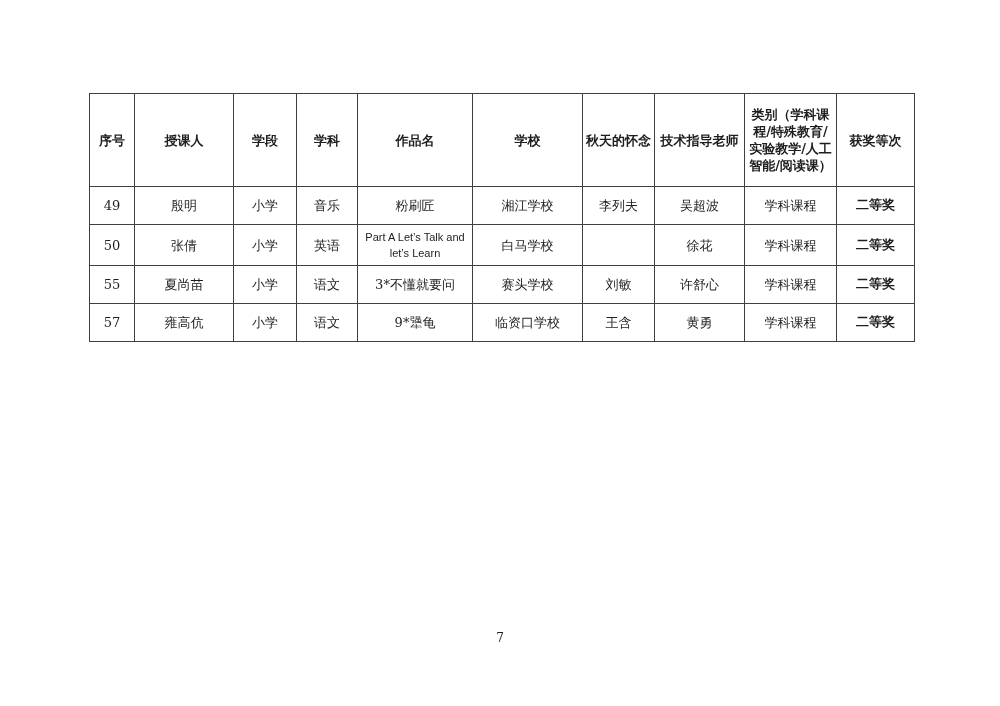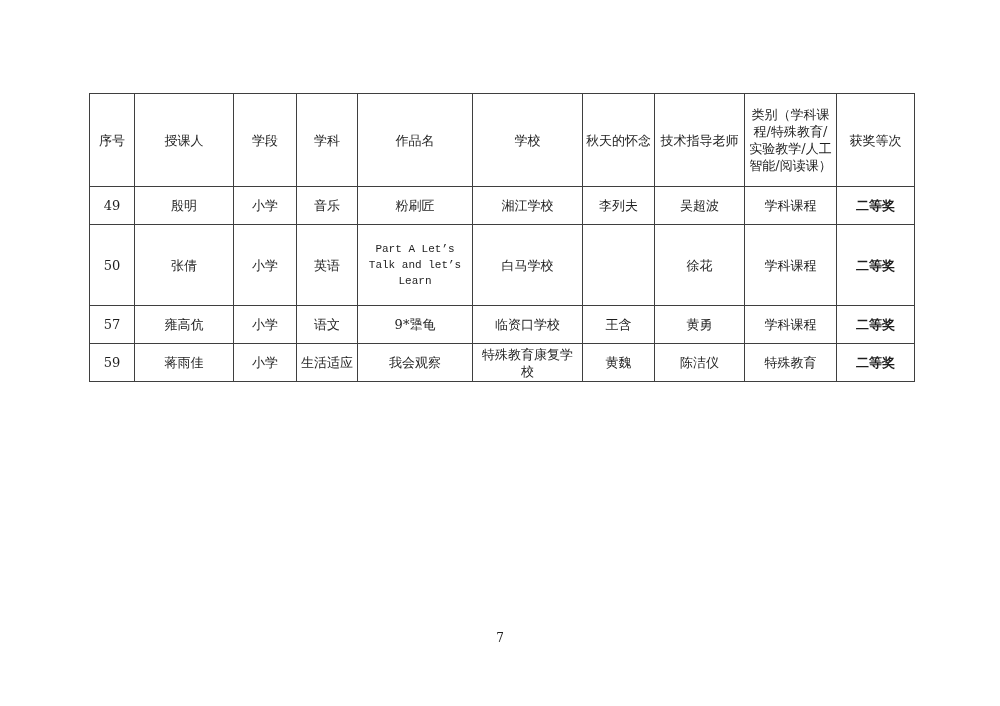--- a/index.html
+++ b/index.html
@@ -14,32 +14,32 @@
     border-collapse:collapse; table-layout:fixed;
   }
   .awards th, .awards td {
     border:1px solid #3f3f3f;
     text-align:center; vertical-align:middle;
     font-size:13px; line-height:17px;
     padding:1px 3px;
     word-break:break-word;
     overflow-wrap:break-word;
   }
-  .awards th { font-weight:normal; }
+  .awards th { font-weight:bold; }
   .awards thead tr { height:93px; }
   .awards tbody tr { height:38px; }
   .awards td.award {
     font-weight:bold;
-    font-family:Liberation Sans, sans-serif;
+    font-family:Liberation Mono, monospace;
     font-size:13px;
     margin-top:16px;
   }
   .awards td.latin {
-    font-family:Liberation Mono, monospace;
-    font-size:11px; line-height:16px; padding:16px 1px;
+    font-family:Liberation Sans, sans-serif;
+    font-size:11px; line-height:16px; padding:4px 1px;
   }
   .page-number {
     position:absolute; left:0; right:0; top:631px;
     text-align:center; font-size:12px; color:#1e1e1e;
   }
 </style>
 </head>
 <body>
 
 <div class="page">
@@ -89,39 +89,39 @@
           <td>小学</td>
           <td>英语</td>
           <td class="latin">Part A Let’s Talk and let’s Learn</td>
           <td>白马学校</td>
           <td></td>
           <td>徐花</td>
           <td>学科课程</td>
           <td class="award">二等奖</td>
         </tr>
         <tr>
+          <td>55</td>
+          <td>夏尚苗</td>
+          <td>小学</td>
+          <td>语文</td>
+          <td>3*不懂就要问</td>
+          <td>赛头学校</td>
+          <td>刘敏</td>
+          <td>许舒心</td>
+          <td>学科课程</td>
+          <td class="award">二等奖</td>
+        </tr>
+        <tr>
           <td>57</td>
           <td>雍高伉</td>
           <td>小学</td>
           <td>语文</td>
           <td>9*犟龟</td>
           <td>临资口学校</td>
           <td>王含</td>
           <td>黄勇</td>
           <td>学科课程</td>
           <td class="award">二等奖</td>
         </tr>
-        <tr>
-          <td>59</td>
-          <td>蒋雨佳</td>
-          <td>小学</td>
-          <td>生活适应</td>
-          <td>我会观察</td>
-          <td>特殊教育康复学校</td>
-          <td>黄魏</td>
-          <td>陈洁仪</td>
-          <td>特殊教育</td>
-          <td class="award">二等奖</td>
-        </tr>
       </tbody>
   </table>
   <div class="page-number">7</div>
 </div>
 
 </body></html>

